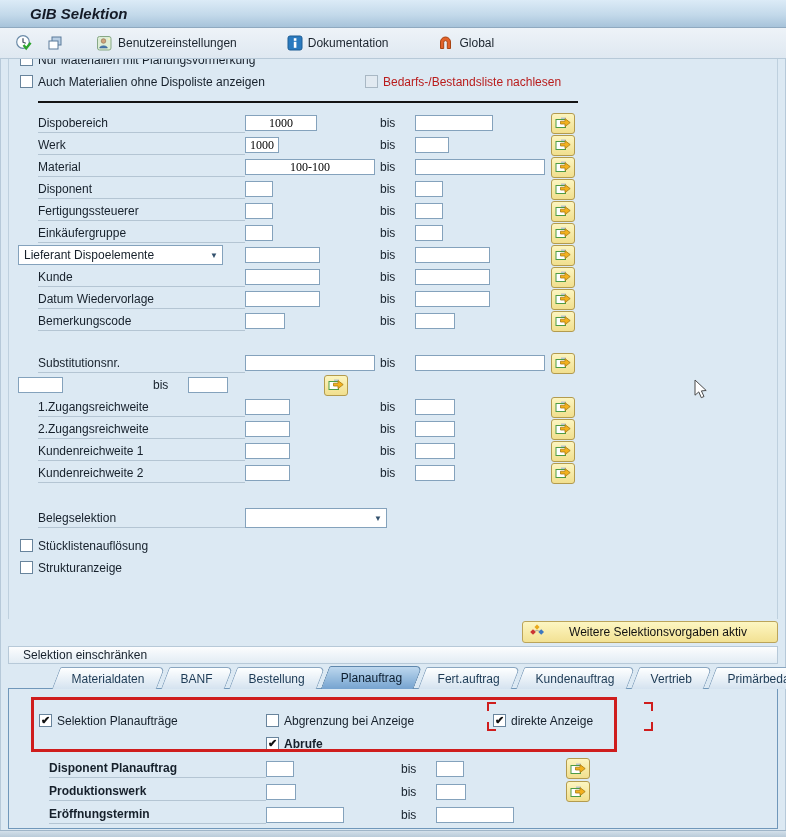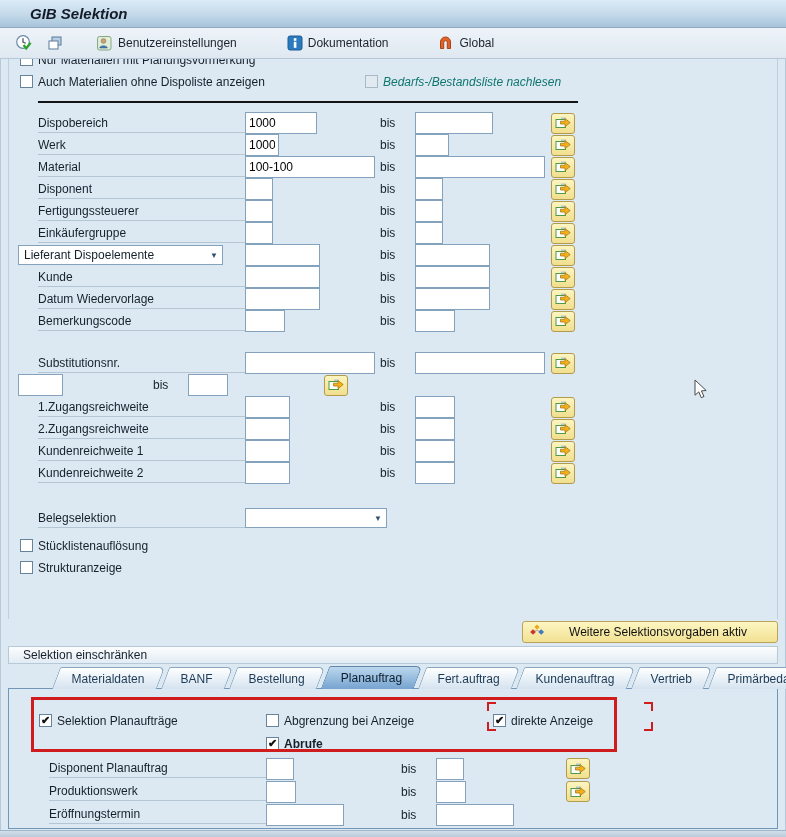--- a/index.html
+++ b/index.html
@@ -28,36 +28,36 @@
   .main { position:absolute; top:59px; left:0; width:786px; height:560px; overflow:hidden; }
   .vline-l { position:absolute; left:8px; top:0; bottom:0; border-left:1px solid #bed0de; }
   .vline-r { position:absolute; left:777px; top:0; bottom:0; border-left:1px solid #bed0de; }
 
   .cbrow { position:absolute; display:flex; align-items:center; gap:5px; height:17px; }
   .cb { width:13px; height:13px; background:#fff; border:1px solid #68849c; flex:0 0 auto;
         display:flex; align-items:center; justify-content:center; position:relative; }
   .cb.checked::after { content:"✔"; font-size:11px; font-weight:bold; color:#111; line-height:1; margin-top:-1px; }
   .cb.disabled { background:#e2eaf1; border-color:#a9b8c4; }
   .cblabel { white-space:nowrap; }
-  .cblabel.disabled { color:#0f766e;font-style:italic; }
+  .cblabel.disabled { color:#b91c1c; }
 
   .divider { position:absolute; top:42px; left:38px; width:540px; height:2px; background:#141414; }
 
   .rows { position:absolute; top:53px; left:18px; width:600px; }
   .srow { display:flex; align-items:center; height:22px; }
   .srow.pa { height:23px; }
   .rlabel { margin-left:20px; width:207px; flex:0 0 auto; height:19px; display:flex; align-items:center;
             border-bottom:1px solid #b4c5d3; white-space:nowrap; overflow:hidden; }
-  .pa .rlabel { width:217px; }
+  .pa .rlabel { width:217px;font-weight:bold; }
   .fslot { width:135px; flex:0 0 auto; display:flex; align-items:center; }
   .bis { width:35px; flex:0 0 auto; }
   .bslot { width:136px; flex:0 0 auto; display:flex; align-items:center; }
   .pa .bslot { width:130px; }
-  .sfield { height:22px; border:1px solid #84a2bc; background:#fff; font-family:Liberation Sans, sans-serif;
-            font-size:12px; padding:0 3px; color:#000; }
+  .sfield { height:16px; border:1px solid #84a2bc; background:#fff; font-family:Liberation Serif, serif;
+            font-size:12px; padding:0 3px; color:#000;text-align:center; }
   .msel { width:24px; height:21px; border:1px solid #b39b4e; border-radius:3px;
           background:linear-gradient(#fcf5c0, #f1df8e); display:flex; align-items:center;
           justify-content:center; padding:0; cursor:default; }
   .spacer { width:100%; }
 
   .dd { height:20px; background:#fff; border:1px solid #84a2bc; display:flex; align-items:center;
         padding-left:5px; }
   .lbl-dd { width:205px; margin-right:22px; flex:0 0 auto; }
   .dd-text { white-space:nowrap; overflow:hidden; }
   .dd-arrow { margin-left:auto; font-size:8px; color:#33516d; padding:0 4px; }

